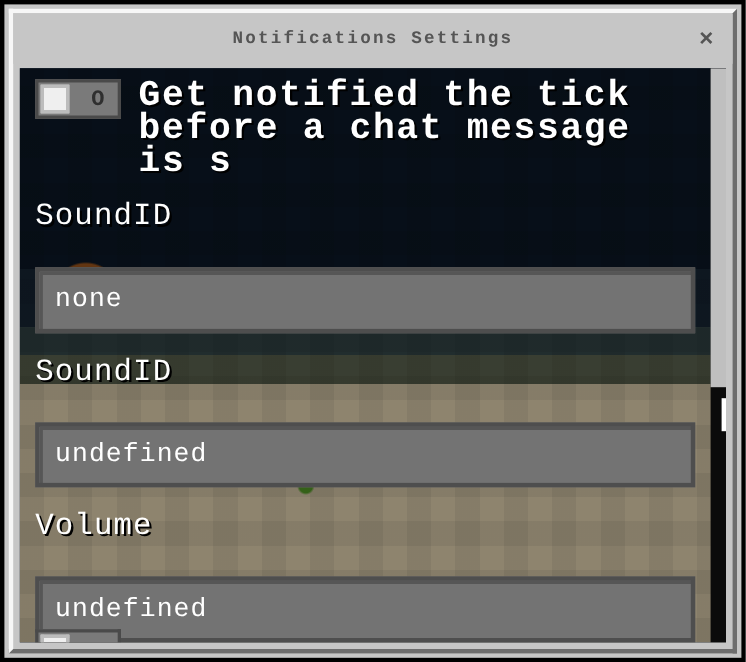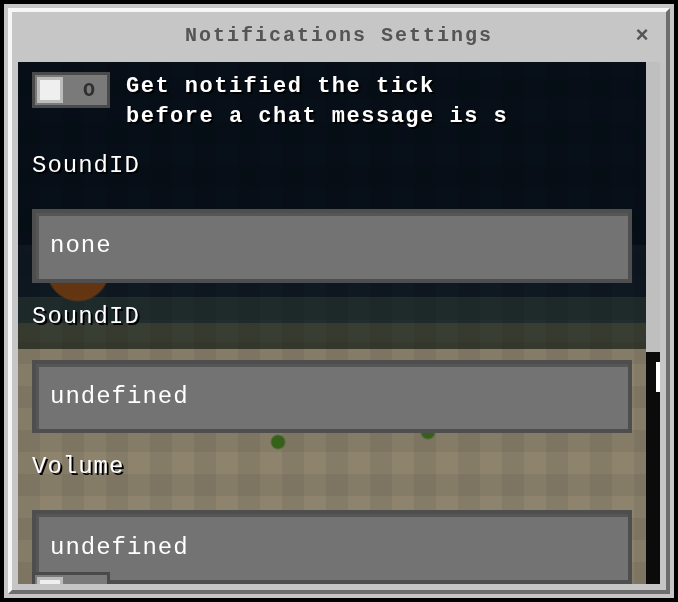--- a/index.html
+++ b/index.html
@@ -34,21 +34,21 @@
   .titlebar {
     position: relative;
     height: 46px;
     display: flex;
     align-items: center;
     justify-content: center;
     background: #c6c6c6;
   }
   .title-text {
     color: #555;
-    font-size: 20px;
+    font-size: 16px;
     letter-spacing: 2px;
     font-weight: bold;
     font-family: "Courier New", monospace;
   }
   .close-btn {
     position: absolute;
     right: 10px;
     top: 10px;
     width: 28px;
     height: 28px;
@@ -166,34 +166,34 @@
     position: absolute;
     right: 12px;
     top: 4px;
     color: #2f2f2f;
     font-size: 20px;
     font-weight: bold;
     font-family: "Courier New", monospace;
   }
   .toggle-label {
     color: #fff;
-    font-size: 22px;
+    font-size: 33px;
     line-height: 30px;
     font-weight: bold;
     letter-spacing: 1.5px;
     font-family: "Courier New", monospace;
     text-shadow: 2px 2px 0 #000;
     flex: 1;
     white-space: pre-line;
   }
 
   .field-label {
     margin-top: 14px;
     color: #fff;
-    font-size: 24px;
+    font-size: 28px;
     letter-spacing: 1px;
     font-family: "Courier New", monospace;
     text-shadow: 2px 2px 0 #000;
   }
 
   .text-field {
     margin-top: 24px;
     height: 76px;
     background: #737373;
     border-top: 4px solid #4e4e4e;

